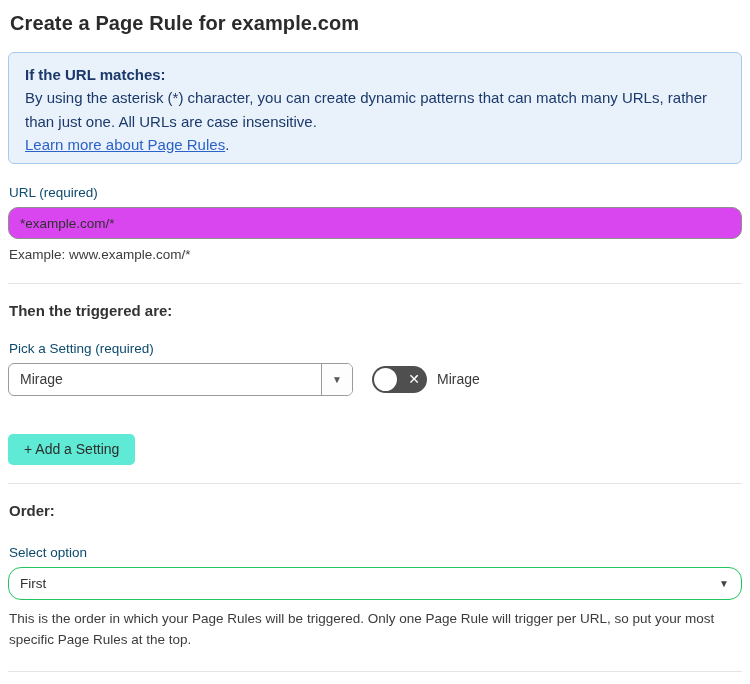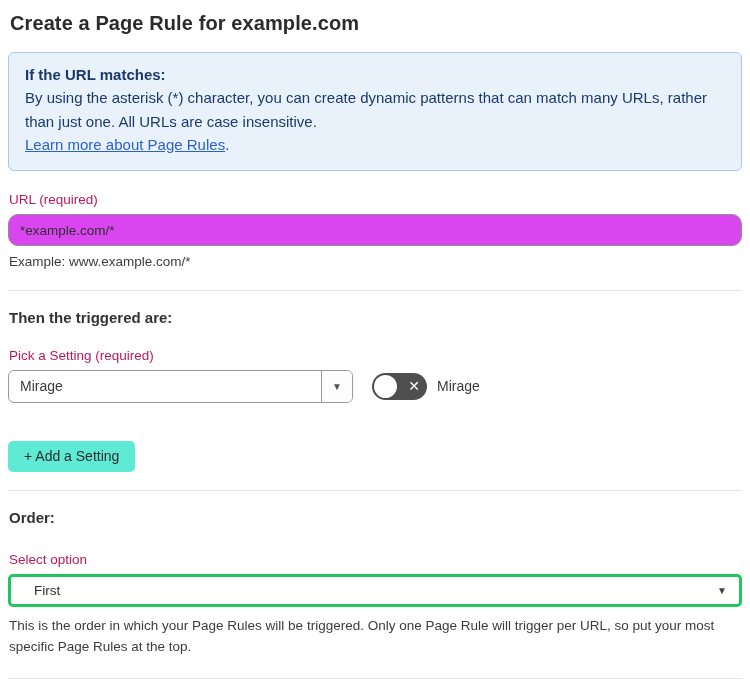--- a/index.html
+++ b/index.html
@@ -15,37 +15,37 @@
     font-weight: 700;
     color: #2b2b2b;
     margin: 2px 0 17px 2px;
     letter-spacing: 0.1px;
   }
 
   .info-box {
     background: #e9f1fb;
     border: 1px solid #a9c8ee;
     border-radius: 6px;
-    padding: 10px 16px 14px 16px;
+    padding: 10px 16px 7px 16px;
     font-size: 15px;
     line-height: 1.55;
     color: #1b3a6b;
     margin-bottom: 21px;
   }
   .info-box .info-heading { font-weight: 700; }
   .info-box .info-link {
     color: #2b62c9;
     text-decoration: underline;
     cursor: pointer;
   }
   .info-box .info-link-suffix { color: #1b3a6b; }
 
   .field-label {
     font-size: 13.5px;
-    color: #be185d;
+    color: #0c4a6e;
     margin: 0 0 7px 1px;
   }
 
   .text-input {
     width: 100%;
     height: 32px;
     border: 1px solid #8f8f8f;
     border-radius: 10px;
     padding: 0 11px;
     font-size: 13.5px;
@@ -163,26 +163,26 @@
   .btn-gray {
     background: #5eead4;
     color: #2e2e2e;
   }
   .add-setting-btn { margin-top: 38px; }
 
   .select-box {
     position: relative;
     width: 100%;
     height: 33px;
-    border: 3px solid #22c55e;
-    border-radius: 5px;
+    border: 1px solid #22c55e;
+    border-radius: 13px;
     background: #ffffff;
     display: flex;
     align-items: center;
-    padding: 0 23px;
+    padding: 0 11px;
     font-size: 13.5px;
     color: #303030;
     cursor: pointer;
   }
   .select-chevron {
     position: absolute;
     right: 12px;
     top: 50%;
     transform: translateY(-50%);
     font-size: 10px;

